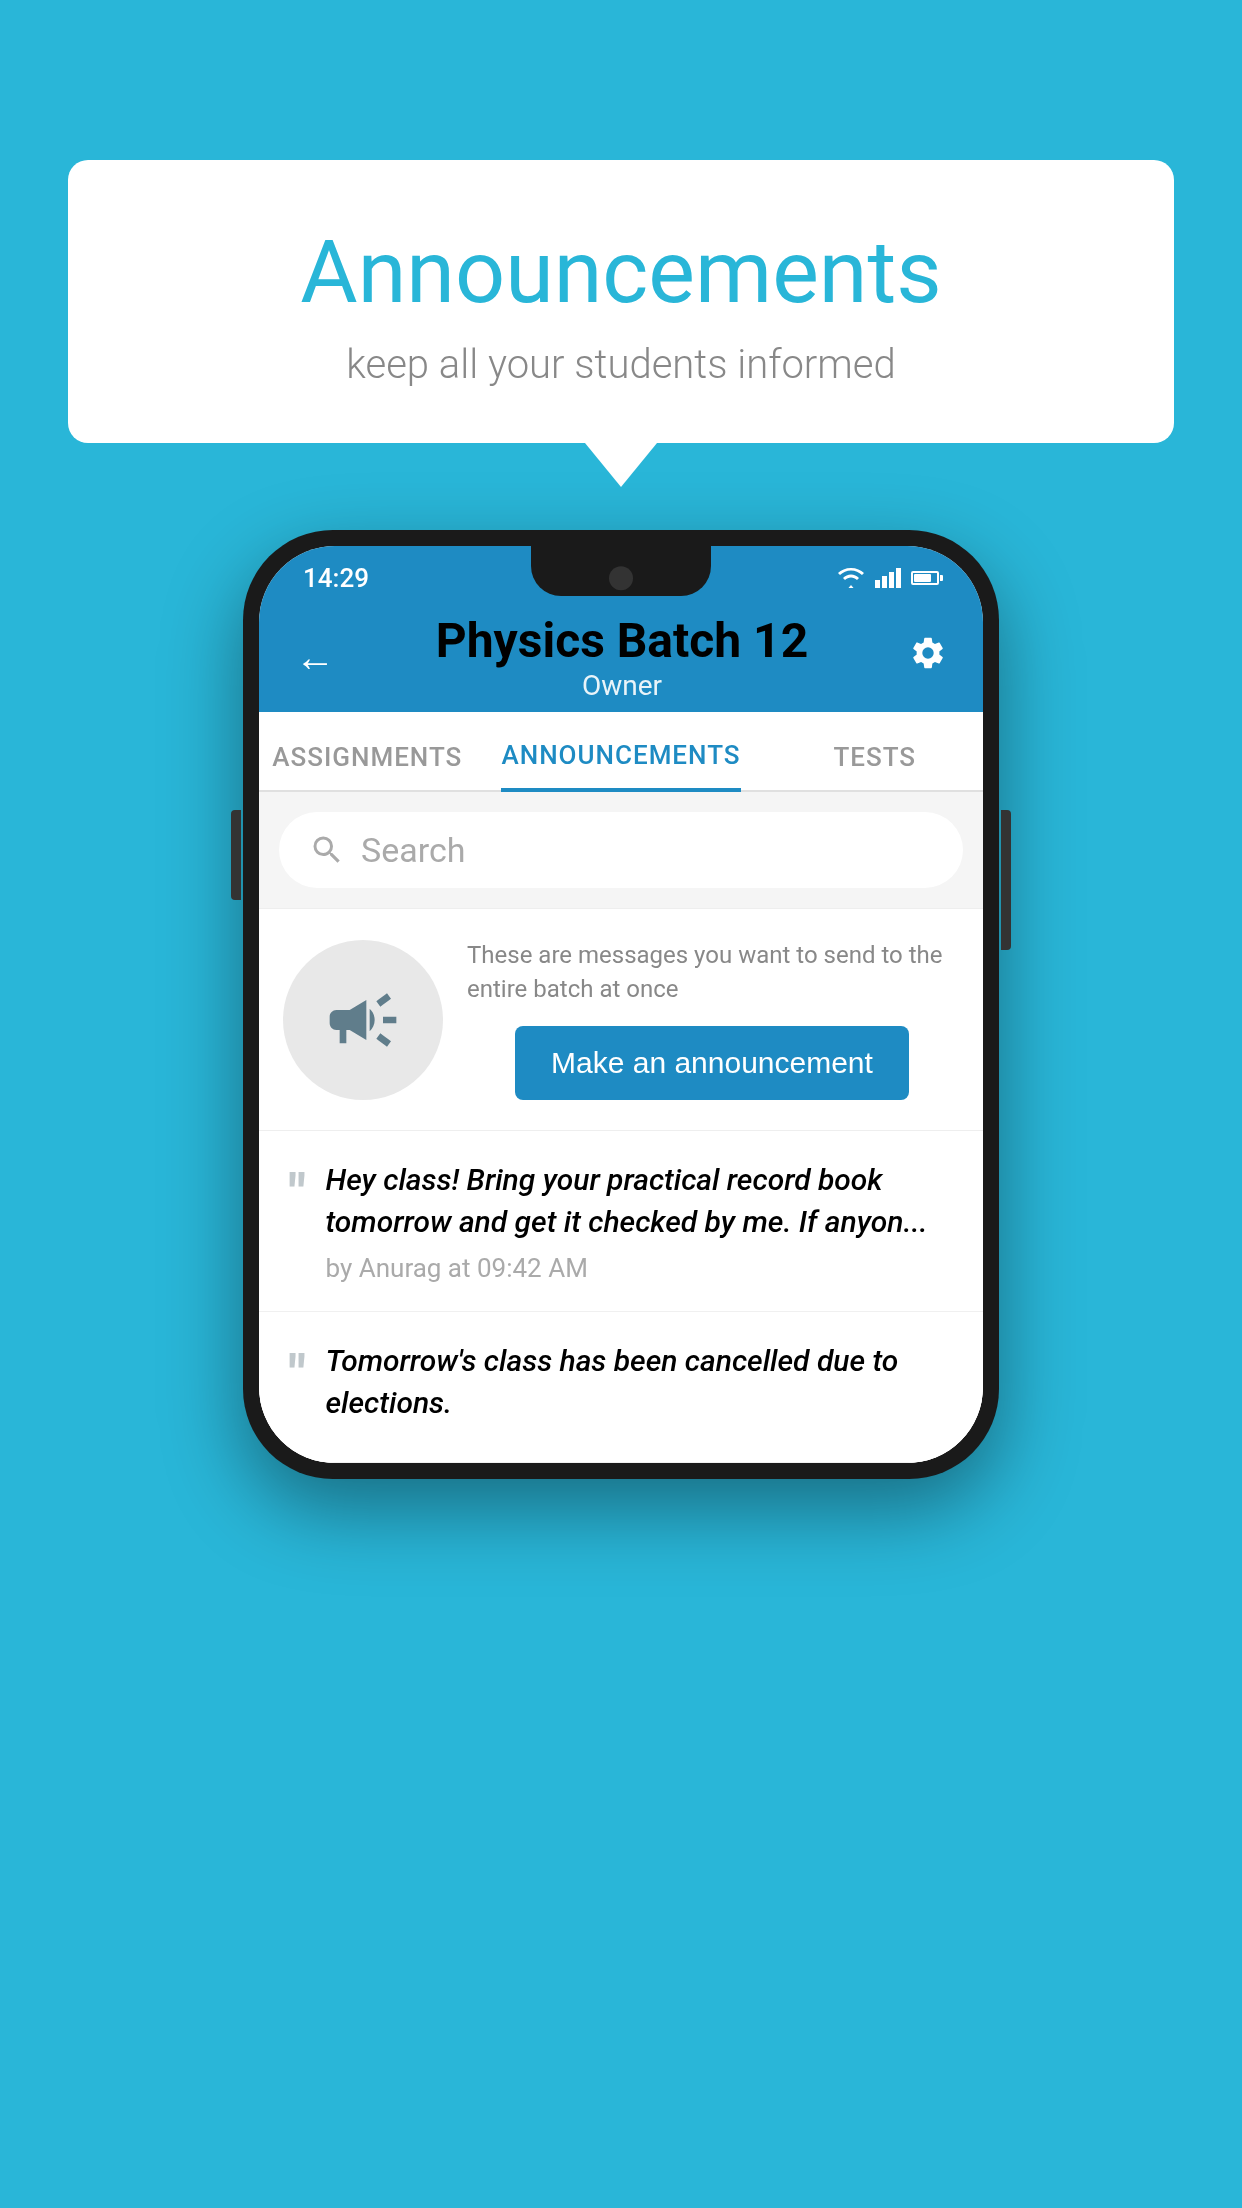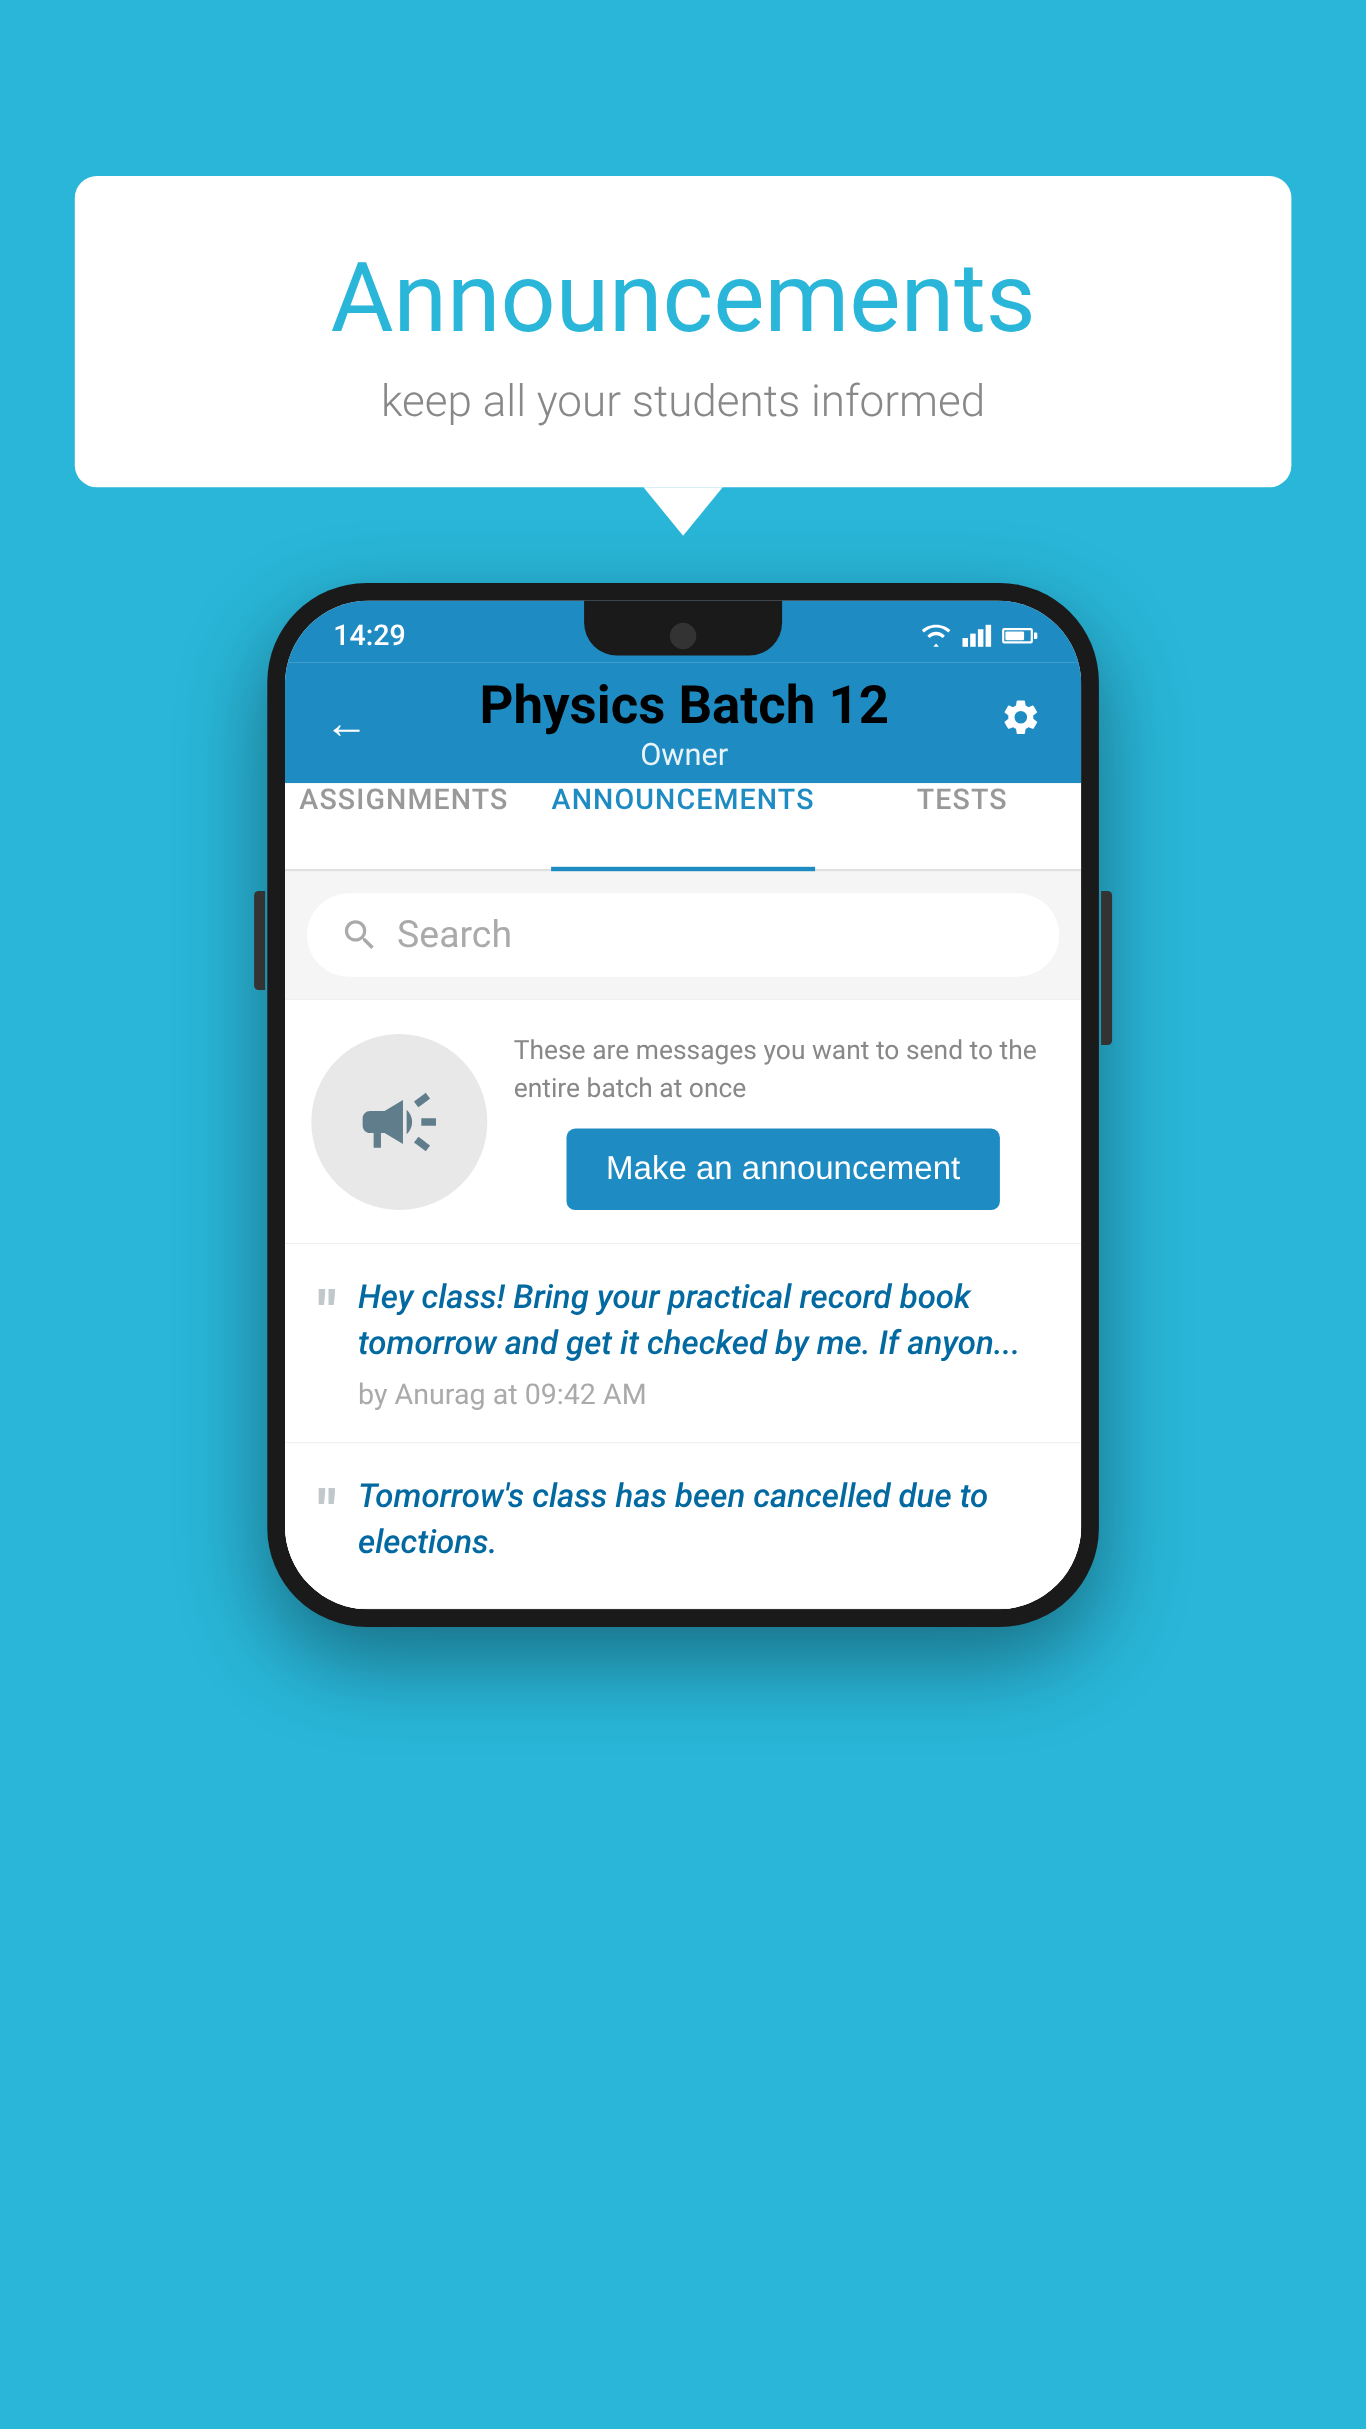--- a/index.html
+++ b/index.html
@@ -193,20 +193,21 @@
       font-size: 38px;
       cursor: pointer;
     }
 
     
     .tabs-container {
       background: white;
       display: flex;
       border-bottom: 2px solid #e0e0e0;
       height: 80px;
+      align-items: flex-end;
       gap: 26px;
     }
 
     .tab {
       flex: 1;
       text-align: center;
       font-size: 26px;
       font-weight: 500;
       color: #999;
       padding-bottom: 18px;
@@ -316,21 +317,21 @@
       margin-top: 4px;
       flex-shrink: 0;
     }
 
     .message-content {
       flex: 1;
     }
 
     .message-text {
       font-size: 30px;
-      color: #0369a1;
+      color: #000000;
       font-style: italic;
       font-weight: 500;
       line-height: 1.4;
       margin-bottom: 10px;
     }
 
     .message-meta {
       font-size: 26px;
       color: #aaa;
     }

